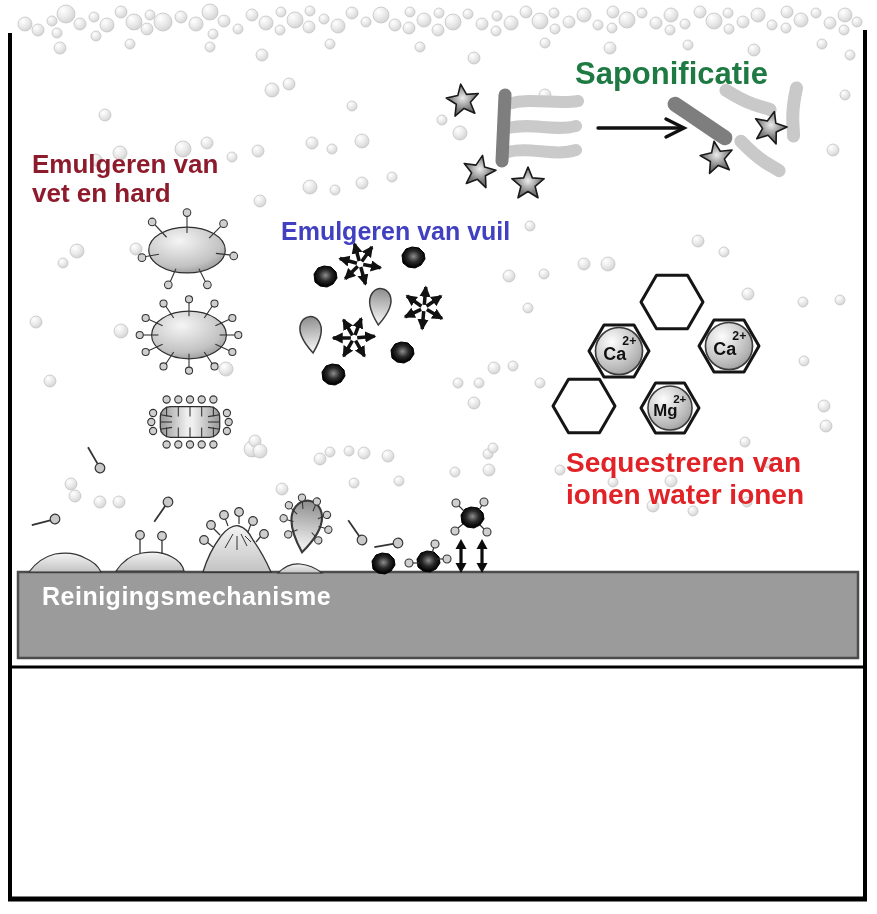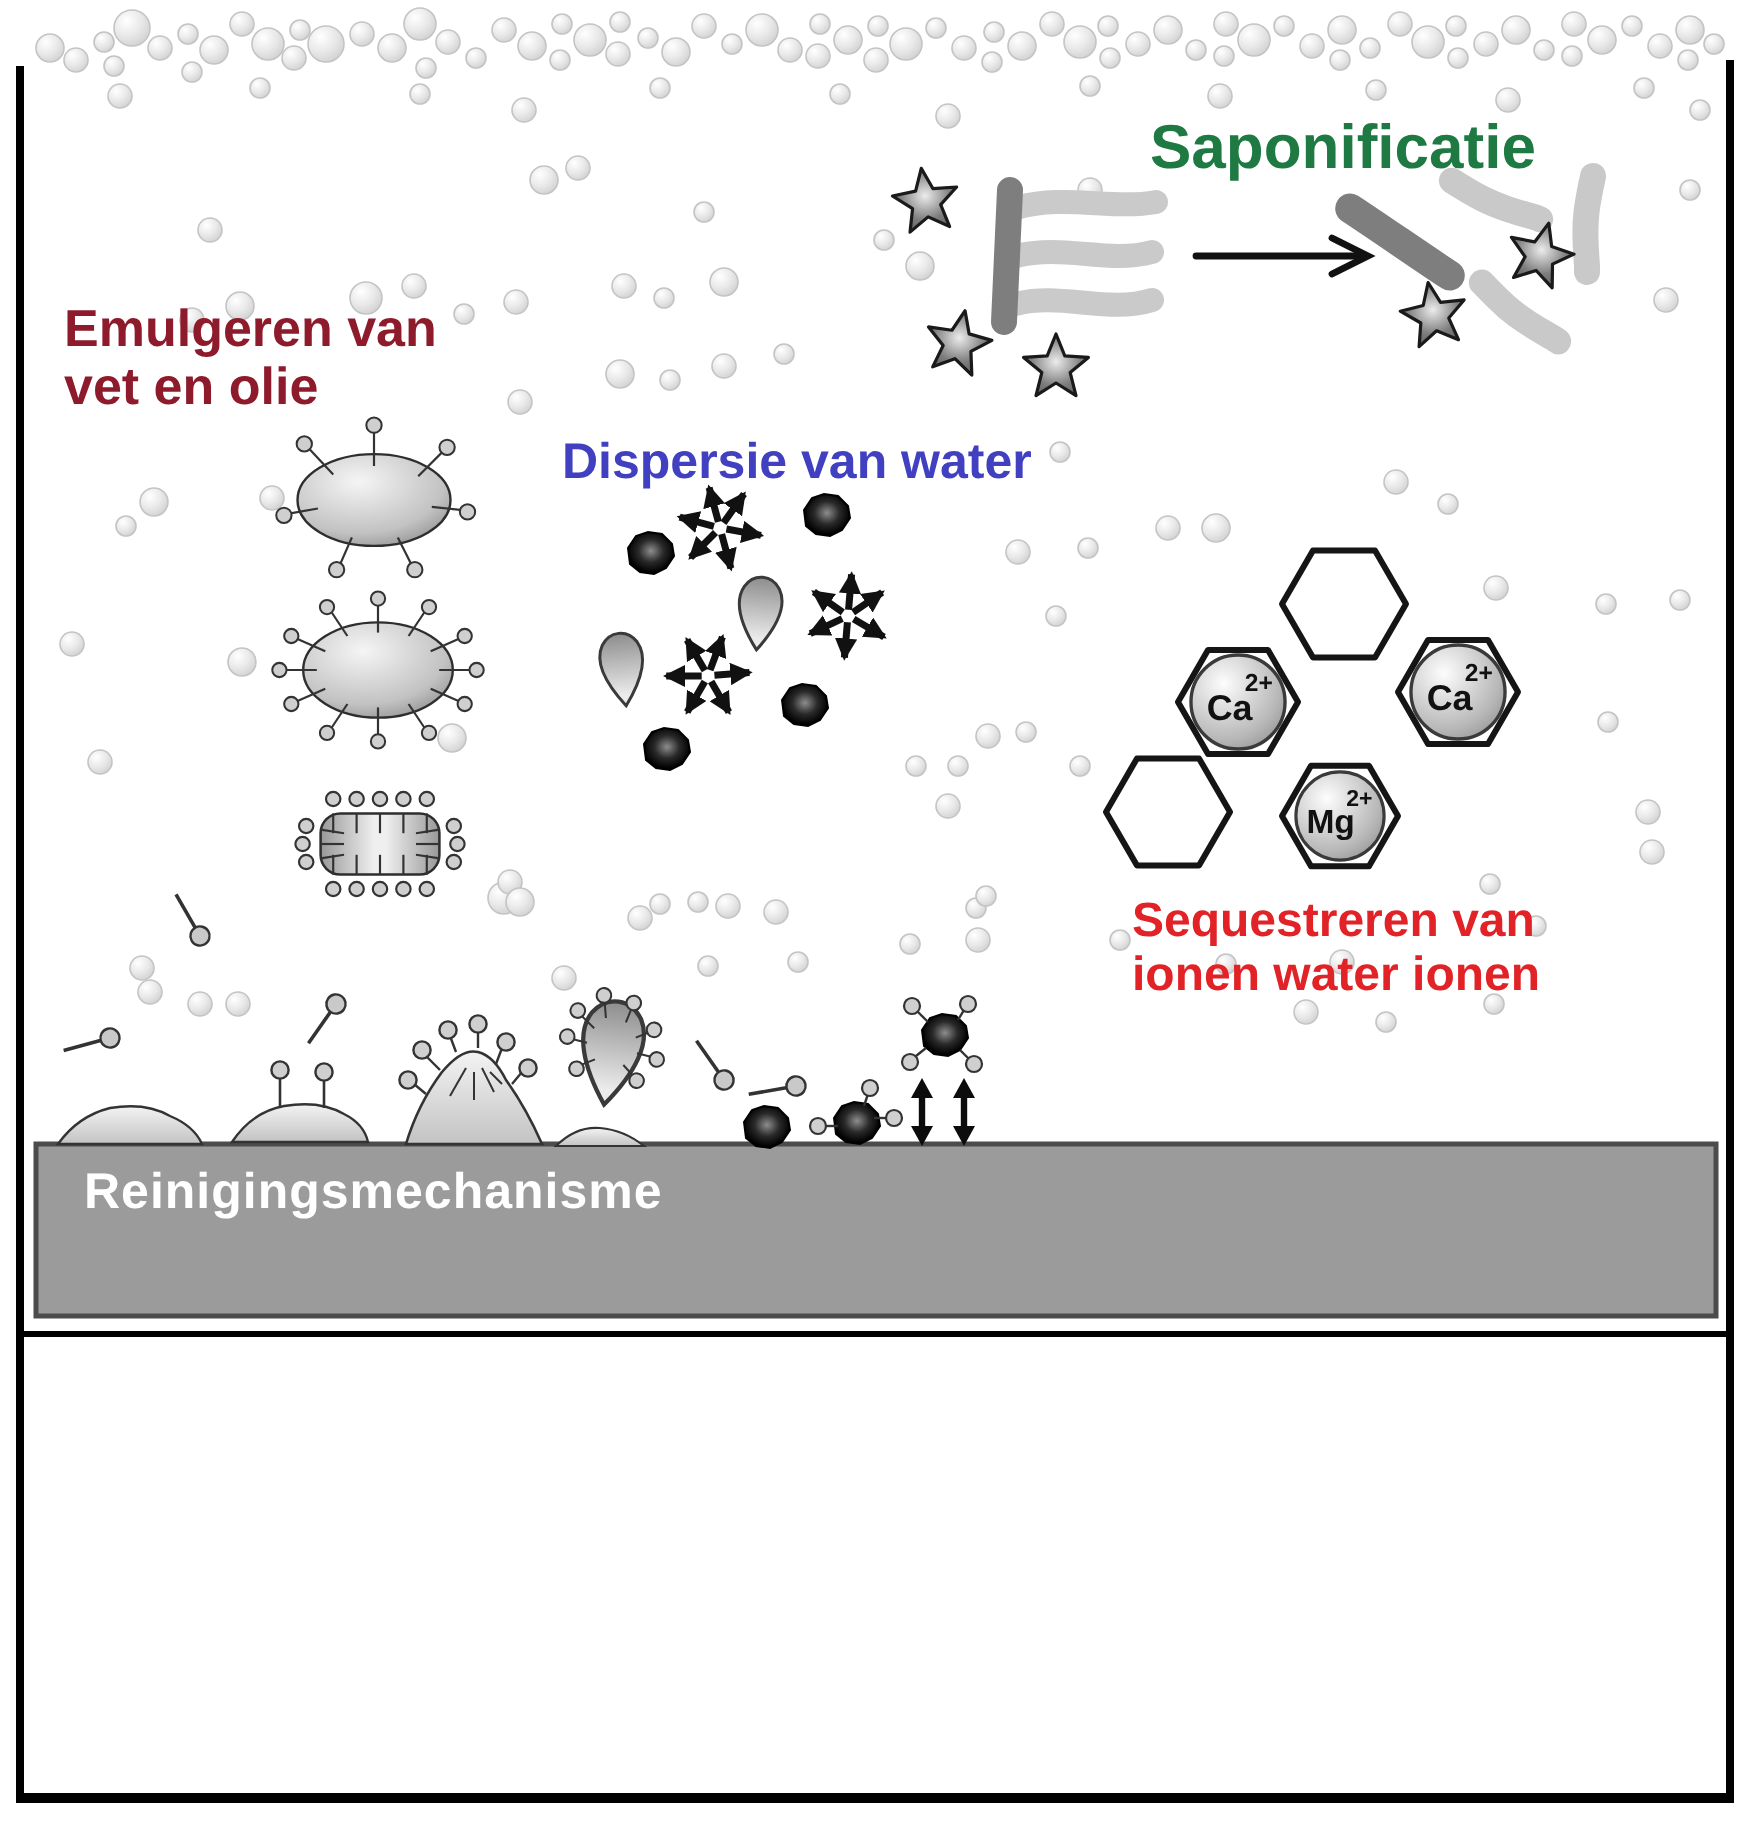--- a/index.html
+++ b/index.html
@@ -5,21 +5,21 @@
   html,body{margin:0;padding:0;background:#fff;}
   .stage{position:relative;width:877px;height:914px;background:#ffffff;overflow:hidden;
          font-family:"Liberation Sans",sans-serif;}
   svg{overflow:visible;}
   .scene-svg{position:absolute;left:0;top:0;}
   .lbl{position:absolute;font-weight:bold;white-space:nowrap;line-height:1.13;}
   .lbl .line{display:block;}
   .t-maroon{color:var(--c-maroon);font-size:26px;}
   .t-green{color:var(--c-green);font-size:31px;}
   .t-blue{color:var(--c-blue);font-size:25px;}
-  .t-red{color:var(--c-red);font-size:24px;}
+  .t-red{color:var(--c-red);font-size:28px;}
   .t-white{color:#ffffff;font-size:25px;letter-spacing:.5px;}
   .legend{position:absolute;left:0;top:668px;width:877px;height:235px;}
 </style>
 </head>
 <body style="--c-maroon: #8e1b2c; --c-green: #1e7a42; --c-blue: #4040c0; --c-red: #e12227; --c-bar_gray: #9b9b9b; --c-bar_border: #4c4c4c; --c-frame: #000000;">
 
 <div class="stage">
 
   <svg class="scene-svg" width="877" height="914" viewBox="0 0 877 914">
     <defs>
@@ -541,27 +541,27 @@
     <g stroke="#000">
       <line x1="10" y1="33" x2="10" y2="901" stroke-width="4"></line>
       <line x1="865" y1="30" x2="865" y2="901" stroke-width="4"></line>
       <line x1="8" y1="899" x2="867" y2="899" stroke-width="5"></line>
       <line x1="8" y1="667" x2="867" y2="667" stroke-width="3"></line>
     </g>
   </svg>
 
   <div class="lbl t-maroon" style="left:32px;top:150px">
     <span class="line">Emulgeren van</span>
-    <span class="line">vet en olie</span>
+    <span class="line">vet en hard</span>
   </div>
   <div class="lbl t-green" style="left:575px;top:56px">
     <span>Saponificatie</span>
   </div>
   <div class="lbl t-blue" style="left:281px;top:217px">
-    <span>Dispersie van water</span>
+    <span>Emulgeren van vuil</span>
   </div>
   <div class="lbl t-red" style="left:566px;top:447px">
     <span class="line">Sequestreren van</span>
     <span class="line">ionen water ionen</span>
   </div>
   <div class="lbl t-white" style="left:42px;top:582px">
     <span>Reinigingsmechanisme</span>
   </div>
 
   <div class="legend">

